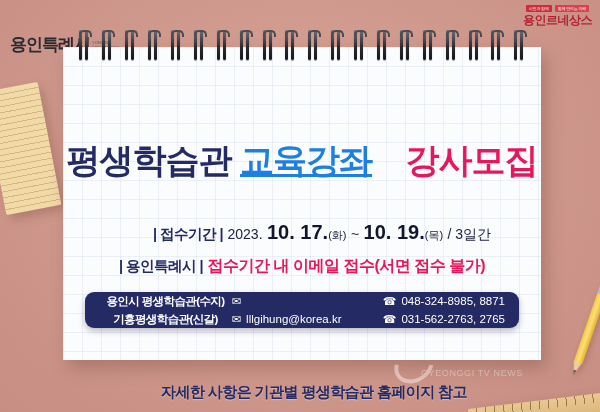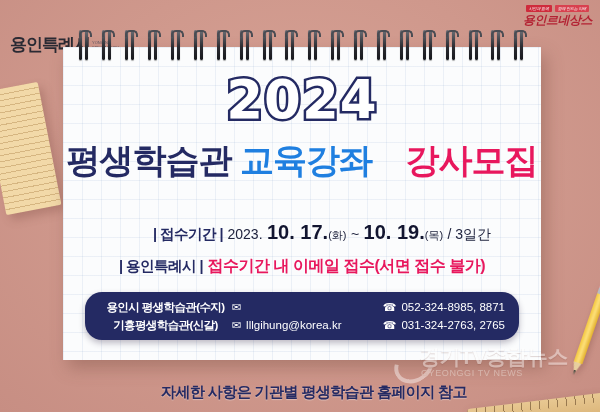--- a/index.html
+++ b/index.html
@@ -54,21 +54,21 @@
   }
   .ruler .ticks{position:absolute;left:0;top:0;width:100%;height:9px;
     background:repeating-linear-gradient(to right,
       rgba(90,60,30,.55) 0px, rgba(90,60,30,.55) 1px,
       rgba(0,0,0,0) 1px, rgba(0,0,0,0) 9px);}
 
   
   .logo-left{position:absolute;left:10px;top:12px;display:flex;align-items:flex-end;gap:2px;margin-top:24px;}
   .logo-left .mark{font-size:17px;font-weight:bold;color:#2a2a33;letter-spacing:-1px;line-height:1;}
   .logo-left .sub{font-size:4px;color:#5c5560;line-height:1.25;padding-bottom:3px;white-space:pre-line;}
-  .logo-right{position:absolute;right:8px;top:5px;text-align:right;font-style:italic;}
+  .logo-right{position:absolute;right:8px;top:5px;text-align:right;}
   .logo-right .tagrow{display:flex;gap:3px;justify-content:center;align-items:center;margin-bottom:2px;}
   .logo-right .tag{background:#cf2b3c;color:#fff;font-size:4px;padding:1px 3px;border-radius:1px;letter-spacing:-.2px;}
   .logo-right .tag.alt{background:#d8414f;}
   .logo-right .mark{font-size:12px;font-weight:bold;color:#b32233;letter-spacing:-.5px;line-height:1;}
 
   
   .notebook{
     position:absolute;left:63px;top:47px;width:478px;height:313px;
     background:#fbfcfd;
     box-shadow:5px 8px 16px rgba(110,65,55,.35);
@@ -100,38 +100,38 @@
     -webkit-text-stroke:5px #242a63;
     paint-order:stroke fill;
     font-family:"DejaVu Sans","Liberation Sans",sans-serif;
   }
   .headline{
     position:absolute;left:0;right:0;top:96px;text-align:center;
     font-size:34px;font-weight:bold;line-height:1;white-space:nowrap;
     letter-spacing:-1px;
   }
   .headline .n{color:#242a63;}
-  .headline .b{color:#1f7fe0;}
+  .headline .b{color:#1f7fe0;text-decoration:underline;}
   .headline .p{color:#e8175d;margin-left:25px;}
 
   .row{
     position:absolute;left:0;right:0;text-align:center;white-space:nowrap;
     color:#1d2352;
   }
   .row .lab{font-weight:bold;font-size:14.5px;color:#242a63;letter-spacing:-.5px;}
   .row .val{font-size:14px;color:#20243f;}
   .row .big{font-size:20px;font-weight:bold;color:#121530;}
   .row .sm{font-size:11px;color:#20243f;}
   .row-period{top:174px;padding-left:40px;}
   .row-method{top:209px;}
   .row-method .val{font-size:16px;font-weight:bold;color:#e8175d;letter-spacing:-.5px;}
 
   .contact{
-    position:absolute;left:22px;right:22px;top:245px;height:48px;
-    background:#242a63;border-radius:17px;
+    position:absolute;left:22px;right:22px;top:245px;height:36px;
+    background:#242a63;border-radius:9px;
     box-shadow:0 3px 6px rgba(40,30,60,.30);
     padding:5px 14px;box-sizing:border-box;
     display:flex;flex-direction:column;justify-content:center;gap:3px;
   }
   .crow{display:flex;align-items:center;color:#fff;font-size:11.5px;white-space:nowrap;}
   .crow .org{width:148px;font-weight:bold;letter-spacing:-.6px;text-align:center;}
   .crow .mail{width:168px;display:flex;align-items:center;gap:5px;}
   .crow .tel{display:flex;align-items:center;gap:5px;}
   .crow .ic{font-size:11px;line-height:1;}
 
@@ -288,21 +288,20 @@
       </span>
     <span class="ring">
         <i class="a"></i>
         <i class="b"></i>
         <u></u>
       </span>
   </div>
 
   <div class="content">
 
-    <div class="year">2024</div>
 
     <div class="headline">
       <span class="n">평생학습관</span>
       <span class="b">교육강좌</span>
       <span class="p">강사모집</span>
     </div>
 
     <div class="row row-period">
       <span class="lab">| 접수기간 |</span>
       <span class="val">2023.</span>
@@ -318,49 +317,48 @@
     </div>
 
     <div class="contact">
       <div class="crow">
         <span class="org">용인시 평생학습관(수지)</span>
         <span class="mail">
           <span class="ic">✉</span>
         </span>
         <span class="tel">
           <span class="ic">☎</span>
-          <span>052-324-8985, 8871</span>
+          <span>048-324-8985, 8871</span>
         </span>
       </div>
       <div class="crow">
         <span class="org">기흥평생학습관(신갈)</span>
         <span class="mail">
           <span class="ic">✉</span>
           <span>lllgihung@korea.kr</span>
         </span>
         <span class="tel">
           <span class="ic">☎</span>
-          <span>031-324-2763, 2765</span>
+          <span>031-562-2763, 2765</span>
         </span>
       </div>
     </div>
   </div>
 
   <div class="pencil">
     <span class="eraser"></span>
     <span class="ferrule"></span>
     <span class="body"></span>
     <span class="tipwood"></span>
     <span class="lead"></span>
   </div>
   <div class="ruler">
     <div class="ticks"></div>
   </div>
 
   <div class="watermark">
     <div class="wm-swoosh"></div>
-    <div class="wm-main">경기TV종합뉴스</div>
     <div class="wm-sub">GYEONGGI TV NEWS</div>
   </div>
 
   <div class="footer">자세한 사항은 기관별 평생학습관 홈페이지 참고</div>
 
 </div>
 
 </body></html>

